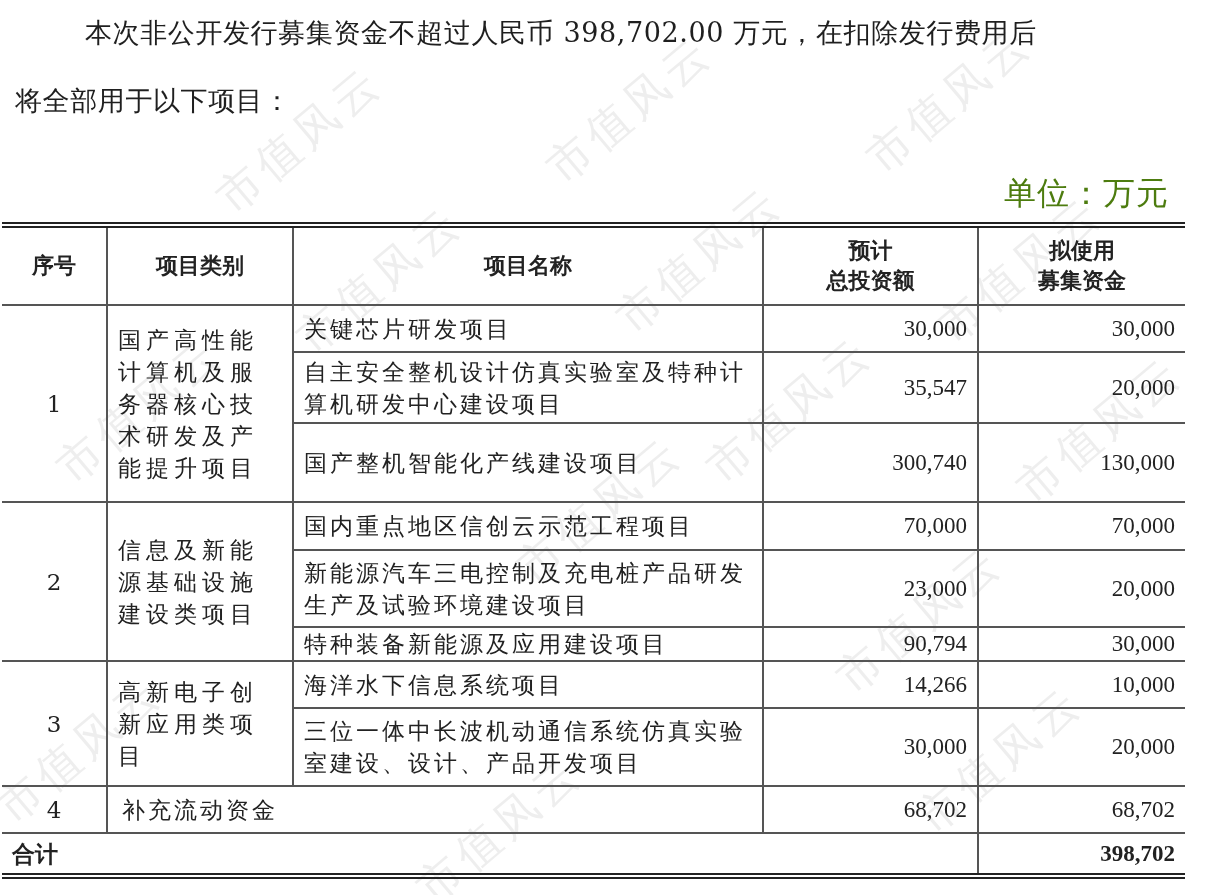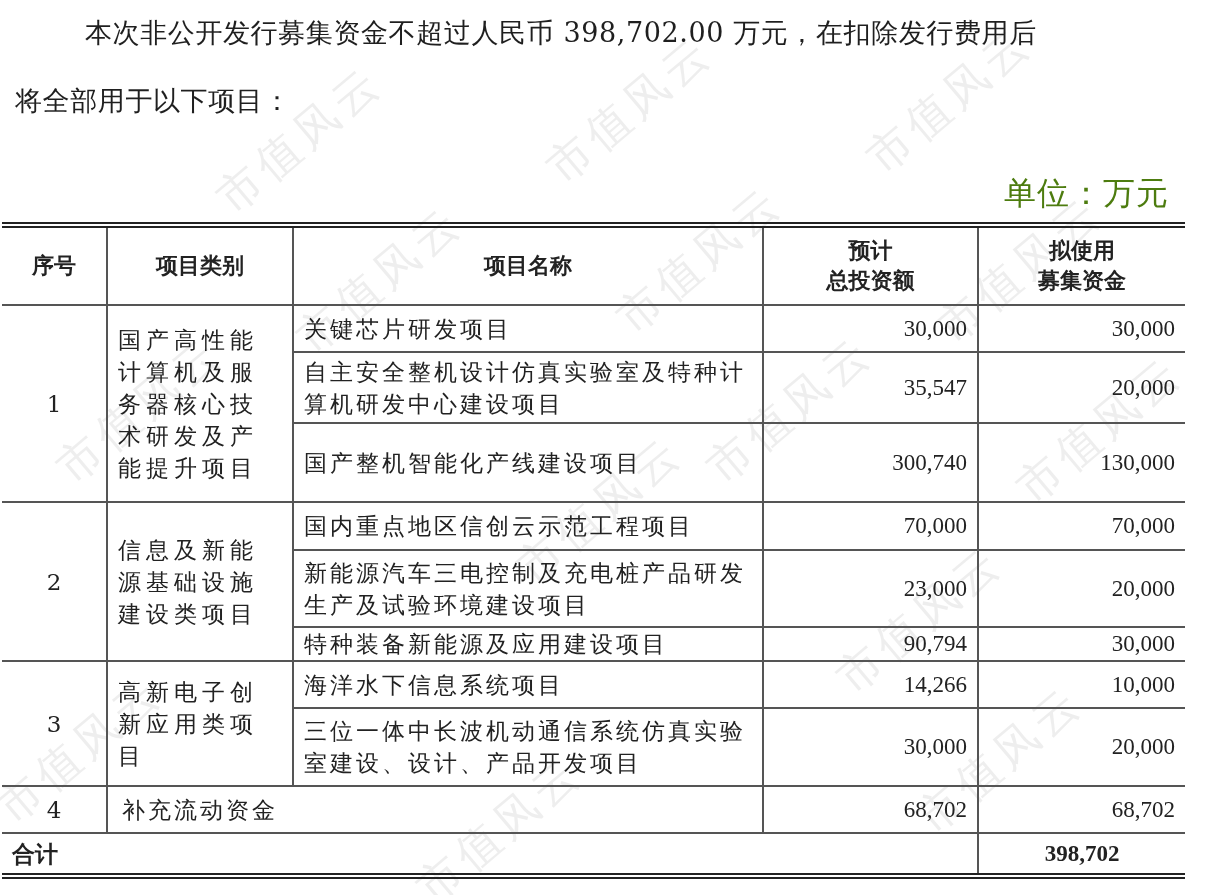--- a/index.html
+++ b/index.html
@@ -32,21 +32,21 @@
   table.t tr > *:last-child { border-right: none; }
   table.t th {
     font-family: "DejaVu Sans", "Liberation Sans", sans-serif;
     font-weight: bold; font-size: 22px; text-align: center; height: 76px; line-height: 30px;
   }
   td.c { text-align: center; }
   td.n { text-align: right; font-family: "Liberation Serif", "DejaVu Serif", serif; font-size: 24px; padding-right: 16px; }
   td.cat { letter-spacing: 5px; line-height: 34px; padding-left: 14px; }
   td.name { letter-spacing: 3px; padding-left: 12px; }
   td.total-label { font-family: "DejaVu Sans", "Liberation Sans", sans-serif; font-weight: bold; font-size: 22px; border-left: none; }
-  td.total-val { text-align: center; font-weight: bold; font-family: "Liberation Serif", serif; font-size: 24px; padding-right: 16px; }
+  td.total-val { text-align: right; font-weight: bold; font-family: "Liberation Serif", serif; font-size: 24px; padding-right: 16px; }
   .watermark {
     position: absolute; font-size: 44px; color: rgba(150,150,150,0.16);
     transform: rotate(-40deg); pointer-events: none; white-space: nowrap;
     font-family: "DejaVu Serif", serif; letter-spacing: 6px;
   }
 </style>
 </head>
 <body>
 
 <div class="watermark" style="left:200px;top:110px;">市值风云</div>

